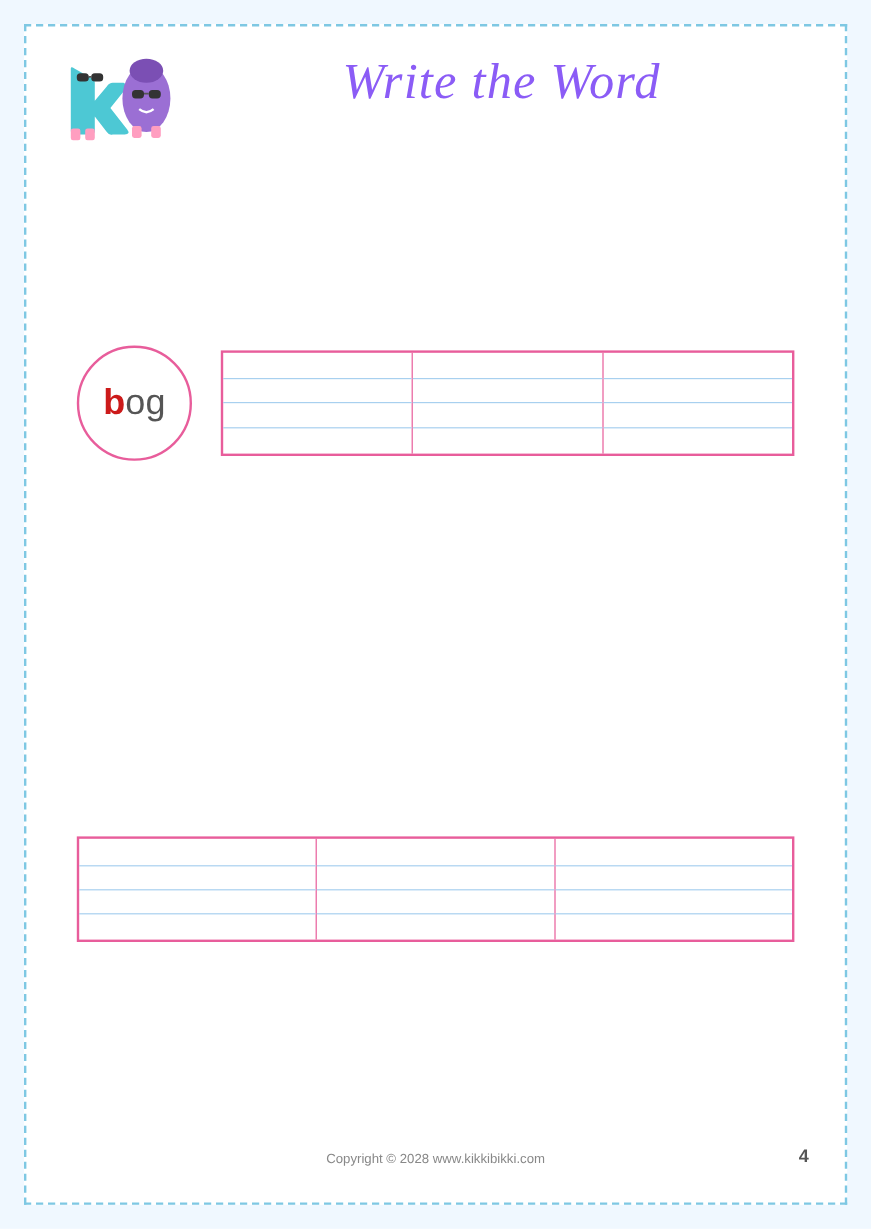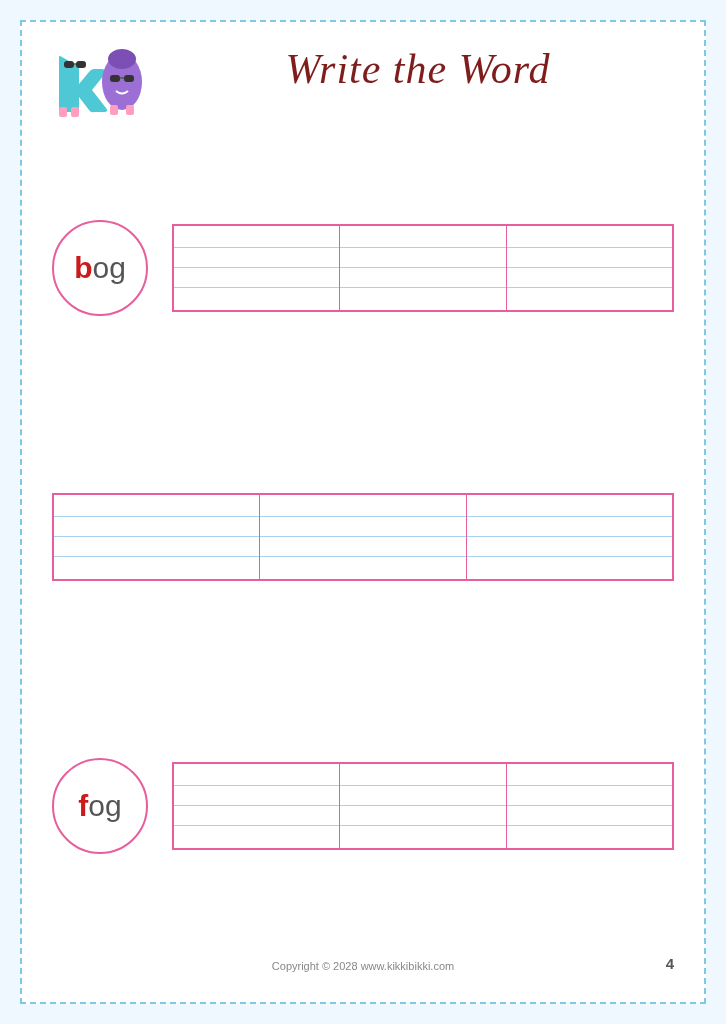--- a/index.html
+++ b/index.html
@@ -47,21 +47,21 @@
       flex: 1;
       display: flex;
       flex-direction: column;
       align-items: center;
       padding-top: 4px;
     }
 
     .main-title {
       font-family: 'Brush Script MT', cursive, Georgia, serif;
       font-size: 42px;
-      color: #7f1d1d;
+      color: #8b5cf6;
       letter-spacing: 1px;
       line-height: 1.1;
       font-style: italic;
       font-weight: normal;
       text-shadow: none;
     }
 
     .subtitle {
       font-size: 16px;
       color: #333;
@@ -75,21 +75,21 @@
       display: flex;
       flex-direction: column;
       justify-content: space-around;
       padding: 10px 0 10px 0;
     }
 
     .word-row {
       display: flex;
       align-items: center;
       gap: 24px;
-      margin: 6px 0;
+      margin: 6px 12px;
     }
 
     .word-circle {
       width: 96px;
       height: 96px;
       border-radius: 50%;
       border: 2.5px solid #e85d9b;
       display: flex;
       align-items: center;
       justify-content: center;
@@ -253,50 +253,20 @@
         <div class="wgrid-col">
           <div style="height:100%; display:flex; flex-direction:column; justify-content:space-evenly; padding:2px 0;">
             <div class="h-line" style="border-top:1px solid #a8d0ef;"></div>
             <div class="h-line" style="border-top:1px solid #a8d0ef;"></div>
             <div class="h-line" style="border-top:1px solid #a8d0ef;"></div>
           </div>
         </div>
       </div>
     </div>
 
-    <div class="word-row">
-      <div class="word-circle">
-        <span class="word-text">
-          <span class="first-letter">f</span>og
-        </span>
-      </div>
-      <div class="wgrid">
-        <div class="wgrid-col">
-          <div style="height:100%; display:flex; flex-direction:column; justify-content:space-evenly; padding:2px 0;">
-            <div class="h-line" style="border-top:1px solid #a8d0ef;"></div>
-            <div class="h-line" style="border-top:1px solid #a8d0ef;"></div>
-            <div class="h-line" style="border-top:1px solid #a8d0ef;"></div>
-          </div>
-        </div>
-        <div class="wgrid-col">
-          <div style="height:100%; display:flex; flex-direction:column; justify-content:space-evenly; padding:2px 0;">
-            <div class="h-line" style="border-top:1px solid #a8d0ef;"></div>
-            <div class="h-line" style="border-top:1px solid #a8d0ef;"></div>
-            <div class="h-line" style="border-top:1px solid #a8d0ef;"></div>
-          </div>
-        </div>
-        <div class="wgrid-col">
-          <div style="height:100%; display:flex; flex-direction:column; justify-content:space-evenly; padding:2px 0;">
-            <div class="h-line" style="border-top:1px solid #a8d0ef;"></div>
-            <div class="h-line" style="border-top:1px solid #a8d0ef;"></div>
-            <div class="h-line" style="border-top:1px solid #a8d0ef;"></div>
-          </div>
-        </div>
-      </div>
-    </div>
 
 
   </div>
 
   <div class="footer">
     <span>Copyright © 2028 www.kikkibikki.com</span>
     <span class="page-number">4</span>
   </div>
 
 </div>

